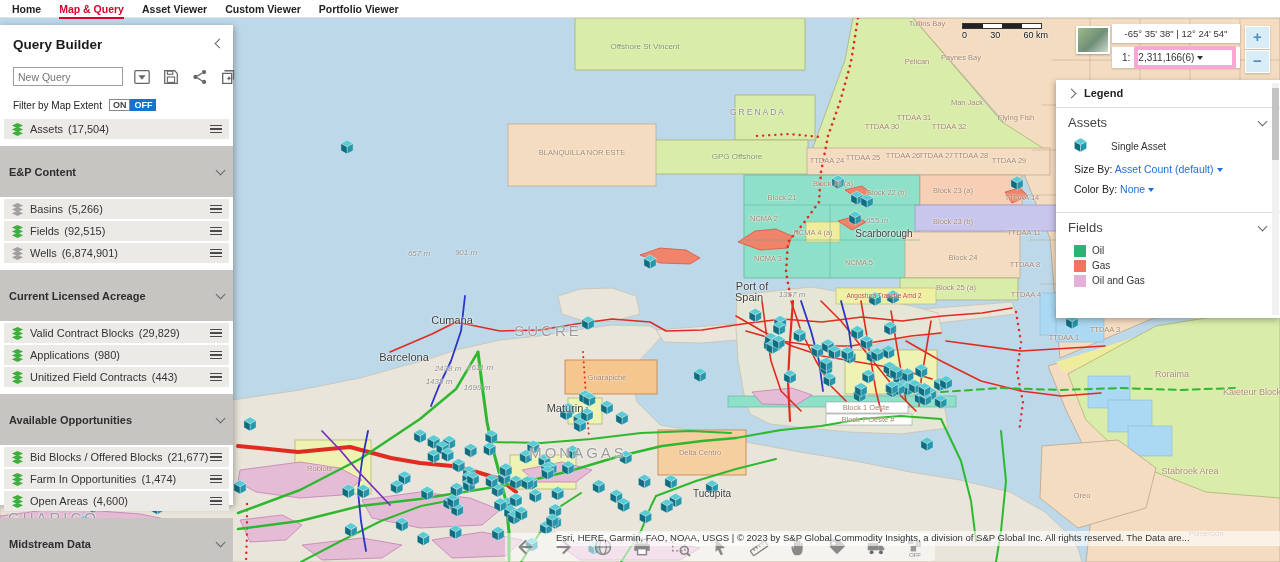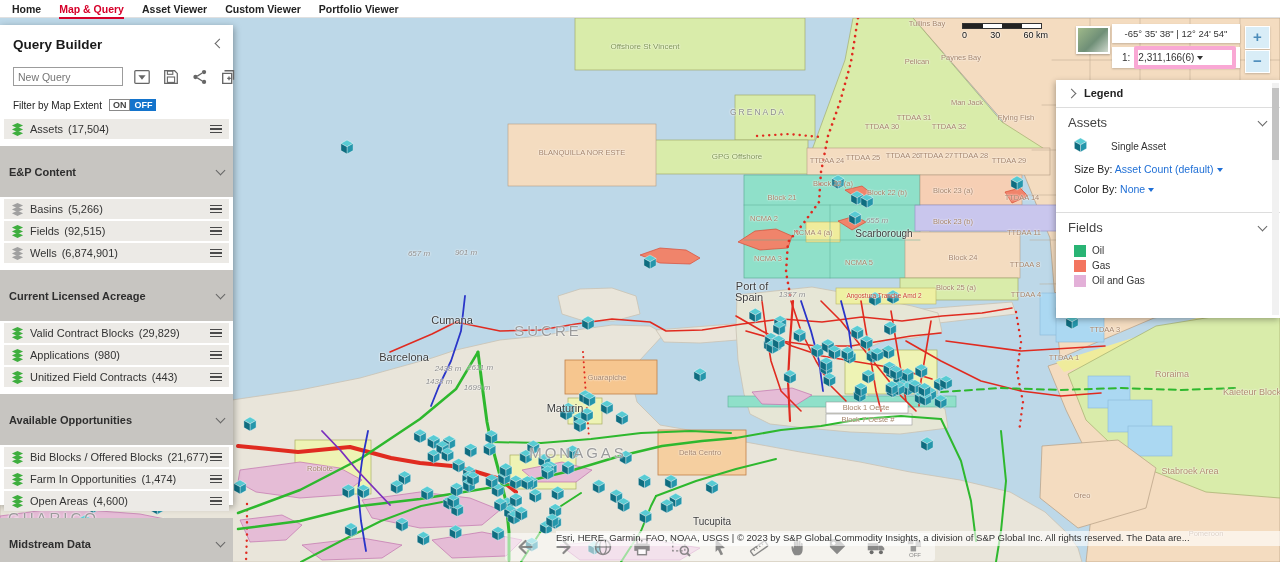--- a/index.html
+++ b/index.html
@@ -965,21 +965,21 @@
       <div class="blk" style="left: 971px; top: 155px;">TTDAA 28</div>
       <div class="blk" style="left: 1009px; top: 160px;">TTDAA 29</div>
       <div class="blk" style="left: 1022px; top: 197px;">TTDAA 14</div>
       <div class="blk" style="left: 1024px; top: 232px;">TTDAA 11</div>
       <div class="blk" style="left: 1025px; top: 264px;">TTDAA 8</div>
       <div class="blk" style="left: 1026px; top: 294px;">TTDAA 4</div>
       <div class="blk" style="left: 1070px; top: 294px;">TTDAA 6</div>
       <div class="blk" style="left: 1113px; top: 294px;">TTDAA 7</div>
       <div class="blk" style="left: 1136px; top: 310px;">TTDAA 19</div>
       <div class="blk" style="left: 1105px; top: 329px;">TTDAA 3</div>
-      <div class="blk" style="left: 1064px; top: 357px;">TTDAA 1</div>
+      <div class="blk" style="left: 1064px; top: 337px;">TTDAA 1</div>
       <div class="blk" style="left: 782px; top: 197px;">Block 21</div>
       <div class="blk" style="left: 833px; top: 183px;">Block 22 (a)</div>
       <div class="blk" style="left: 887px; top: 192px;">Block 22 (b)</div>
       <div class="blk" style="left: 953px; top: 190px;">Block 23 (a)</div>
       <div class="blk" style="left: 953px; top: 221px;">Block 23 (b)</div>
       <div class="blk" style="left: 963px; top: 257px;">Block 24</div>
       <div class="blk" style="left: 956px; top: 287px;">Block 25 (a)</div>
       <div class="blk" style="left: 764px; top: 218px;">NCMA 2</div>
       <div class="blk" style="left: 813px; top: 232px;">NCMA 4 (a)</div>
       <div class="blk" style="left: 768px; top: 258px;">NCMA 3</div>
@@ -997,21 +997,21 @@
       <div class="elev" style="left: 448px; top: 368px;">2438 m</div>
       <div class="elev" style="left: 480px; top: 367px;">2611 m</div>
       <div class="elev" style="left: 439px; top: 381px;">1438 m</div>
       <div class="elev" style="left: 477px; top: 387px;">1699 m</div>
       <div class="blk" style="left: 607px; top: 377px;">Guarapiche</div>
       <div class="city" style="left: 565px; top: 408px;">Maturin</div>
       <div class="reg" style="left: 578px; top: 452px;">MONAGAS</div>
       <div class="blk" style="left: 320px; top: 468px;">Roblote</div>
       <div class="reg left-anchor" style="left: 8px; top: 517px;">GUARICO</div>
       <div class="blk" style="left: 700px; top: 452px;">Delta Centro</div>
-      <div class="city2" style="left: 712px; top: 493px; margin-top: 28px;">Tucupita</div>
+      <div class="city2" style="left: 712px; top: 493px;">Tucupita</div>
       <div class="blk" style="left: 866px; top: 407px;">Block 1 Oeste</div>
       <div class="blk" style="left: 868px; top: 419px;">Block 7 Oeste #</div>
       <div class="red7" style="left: 884px; top: 295px;">Angostura Tranche Amd 2</div>
       <div class="blkL" style="left: 1172px; top: 374px;">Roraima</div>
       <div class="blkL" style="left: 1252px; top: 392px;">Kaieteur Block</div>
       <div class="blkL" style="left: 1190px; top: 471px;">Stabroek Area</div>
       <div class="blk" style="left: 1082px; top: 487px; margin-top: 8px;">Oreo</div>
       <div class="blk" style="left: 1206px; top: 533px;">Pomeroon</div>
     </div>
 </div>

